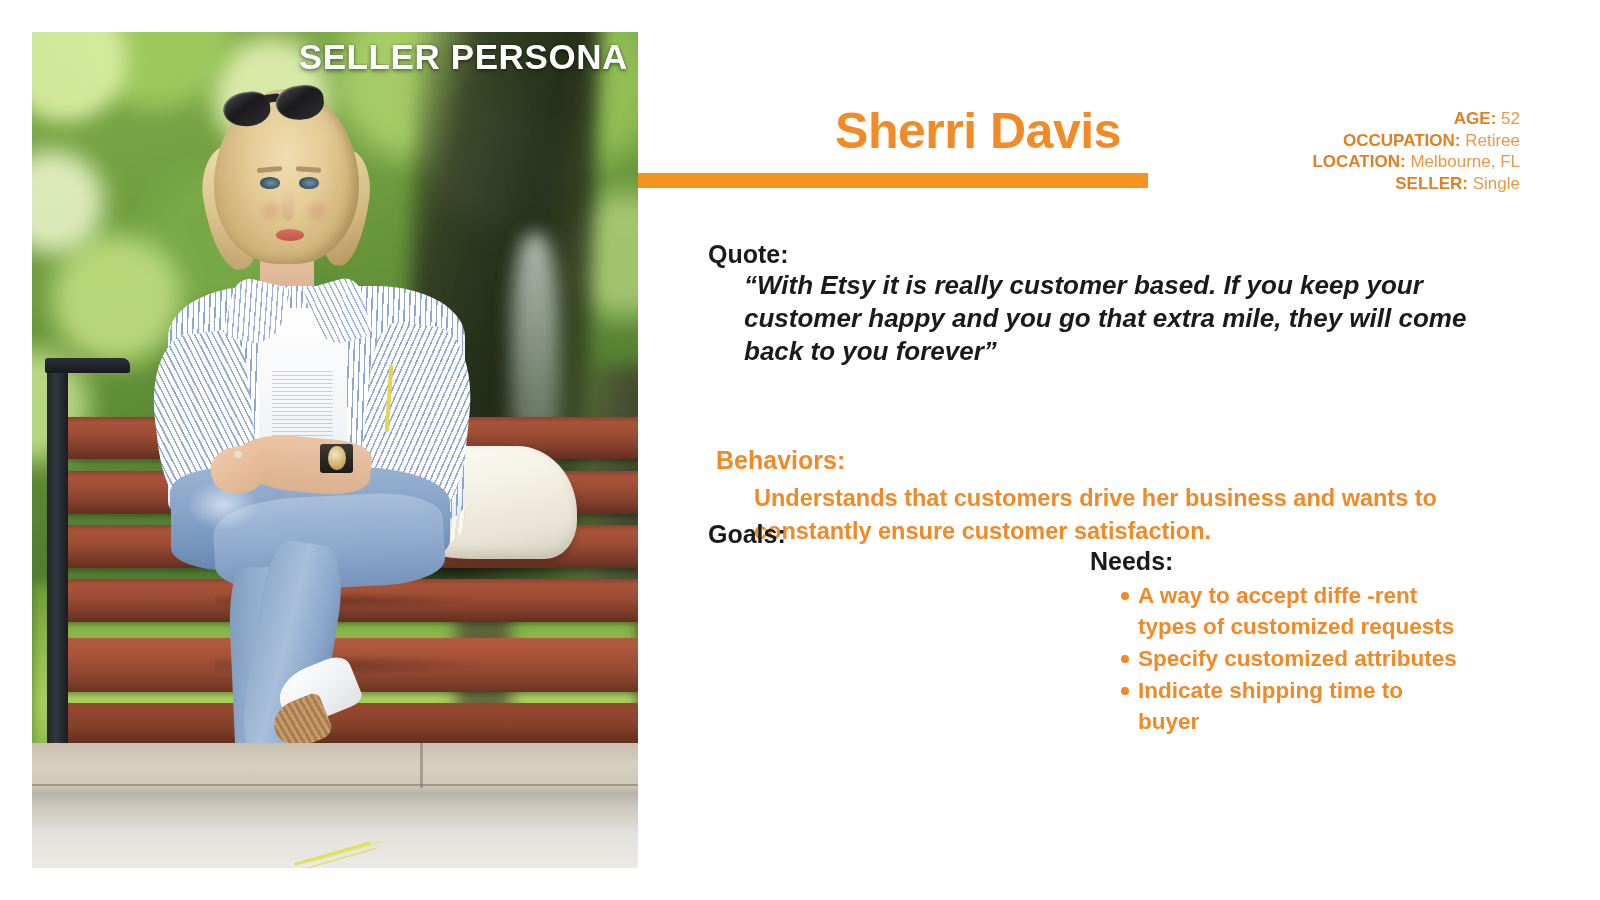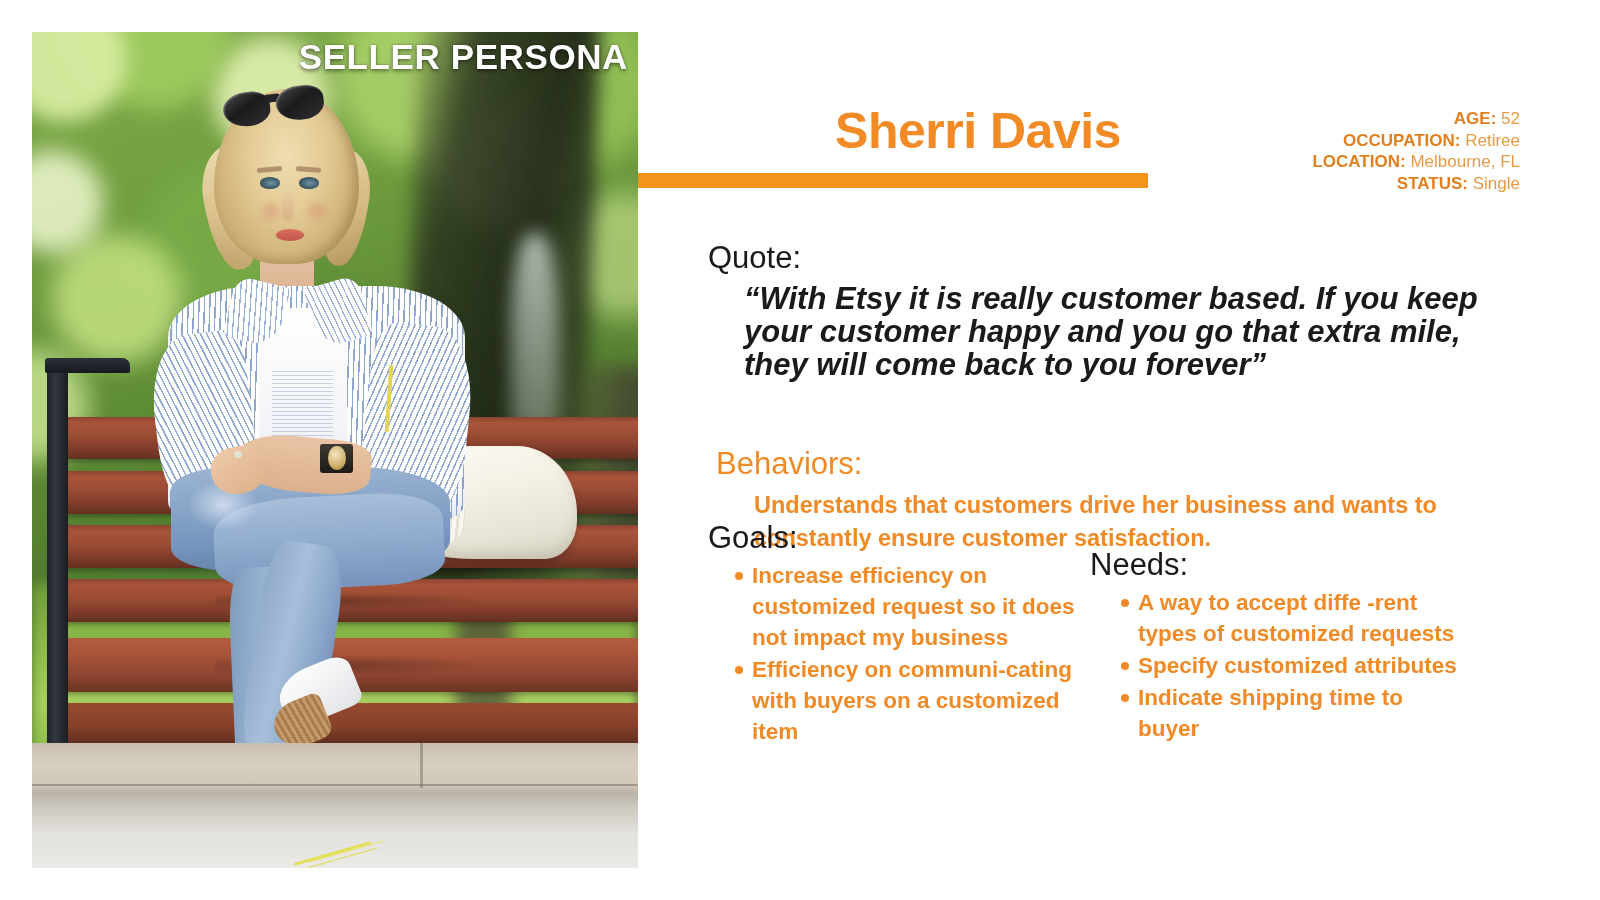--- a/index.html
+++ b/index.html
@@ -479,32 +479,32 @@
     font-weight: 700;
   }
   #attributes .attr-val {
     color: #E79A46;
     font-weight: 400;
   }
 
   .section { position: absolute; }
 
   .sec-head {
-    font-size: 31px;
-    font-weight: 400;
+    font-size: 25px;
+    font-weight: 700;
     font-family: "Liberation Sans", sans-serif;
   }
   .sec-head.dark { color: #1a1a1a; }
   .sec-head.orange { color: #F08A26; margin-top: 46px; }
 
   
   #quote-section { left: 70px; top: 240px; width: 800px; }
   #quote-body {
-    margin: 6px 0 0 36px;
-    font-size: 31px;
+    margin: 0 0 0 36px;
+    font-size: 26px;
     font-weight: 700;
     font-style: italic;
     color: #1a1a1a;
     line-height: 33px;
     font-family: "Liberation Sans", sans-serif;
     width: 760px;
   }
 
   
   #behaviors-section { left: 78px; top: 400px; width: 780px; }
@@ -650,41 +650,37 @@
     </div>
     <div>
       <span class="attr-key">OCCUPATION:</span>
       <span class="attr-val">Retiree</span>
     </div>
     <div>
       <span class="attr-key">LOCATION:</span>
       <span class="attr-val">Melbourne, FL</span>
     </div>
     <div>
-      <span class="attr-key">STATUS:</span>
+      <span class="attr-key">SELLER:</span>
       <span class="attr-val">Single</span>
     </div>
   </div>
 
   <div class="section" id="quote-section">
     <div class="sec-head dark">Quote:</div>
     <div id="quote-body">“With Etsy it is really customer based. If you keep your customer happy and you go that extra mile, they will come back to you forever”</div>
   </div>
 
   <div class="section" id="behaviors-section">
     <div class="sec-head orange">Behaviors:</div>
     <div id="behaviors-body">Understands that customers drive her business and wants to constantly ensure customer satisfaction.</div>
   </div>
 
   <div class="section" id="goals-section">
     <div class="sec-head dark">Goals:</div>
-    <ul class="bullets">
-      <li><span class="dot"></span><span>Increase efficiency on customized request so it does not impact my business</span></li>
-      <li><span class="dot"></span><span>Efficiency on communi-cating with buyers on a customized item</span></li>
-    </ul>
   </div>
 
   <div class="section" id="needs-section">
     <div class="sec-head dark">Needs:</div>
     <ul class="bullets">
       <li><span class="dot"></span><span>A way to accept diffe -rent types of customized requests</span></li>
       <li><span class="dot"></span><span>Specify customized attributes</span></li>
       <li><span class="dot"></span><span>Indicate shipping time to buyer</span></li>
     </ul>
   </div>

